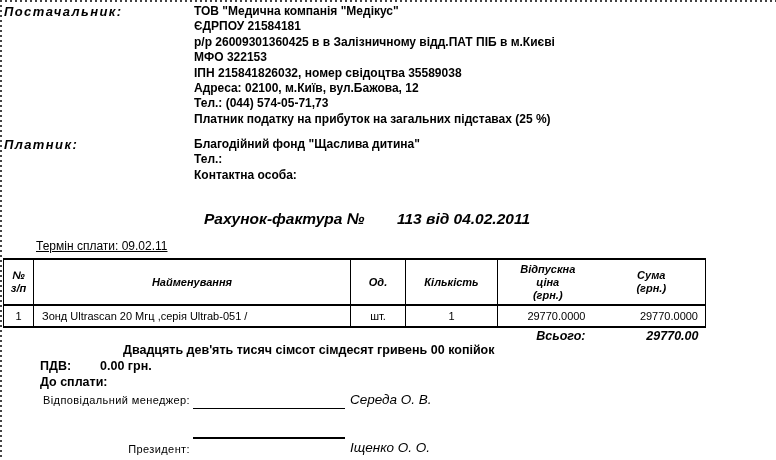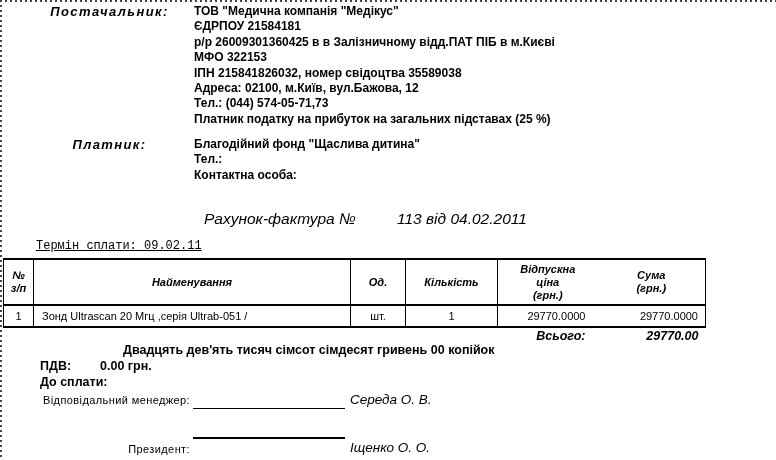--- a/index.html
+++ b/index.html
@@ -5,25 +5,25 @@
   html,body{margin:0;padding:0;background:#fff;}
   #page{
     position:relative;width:776px;height:460px;background:#fff;overflow:hidden;
     font-family:"Liberation Sans","DejaVu Sans",sans-serif;color:#000;
   }
   .dash-h{position:absolute;left:0;top:0;width:776px;height:2px;
     background:repeating-linear-gradient(90deg,#444 0 2px,transparent 2px 5px);}
   .dash-v{position:absolute;left:0;top:0;width:2px;height:460px;
     background:repeating-linear-gradient(180deg,#444 0 2px,transparent 2px 5px);}
   .abs{position:absolute;}
-  .party-label{left:16px;width:187px;text-align:center;font-size:13px;font-weight:bold;
+  .party-label{left:4px;width:187px;text-align:left;font-size:13px;font-weight:bold;
     font-style:italic;letter-spacing:1.4px;white-space:nowrap;}
   .party-lines{left:194px;font-size:12px;font-weight:bold;line-height:15.4px;white-space:nowrap;}
-  .title{font-size:15.5px;font-weight:normal;font-style:italic;white-space:nowrap;}
-  .due{left:36px;top:239px;font-size:12px;text-decoration:underline;white-space:nowrap;font-family:Liberation Mono, monospace;}
+  .title{font-size:15.5px;font-weight:bold;font-style:italic;white-space:nowrap;}
+  .due{left:36px;top:239px;font-size:12px;text-decoration:underline;white-space:nowrap;}
   table.items{position:absolute;left:3px;top:258px;width:702px;border-collapse:collapse;
     table-layout:fixed;font-size:11px;}
   table.items th,table.items td{padding:0;overflow:hidden;}
   table.items tr.head th{
     font-weight:bold;font-style:italic;text-align:center;vertical-align:middle;
     white-space:pre-line;line-height:13px;height:44px;
     border-top:2px solid #000;border-bottom:2px solid #000;}
   table.items tr.item td{height:20px;border-bottom:2px solid #000;vertical-align:middle;}
   table.items tr.bordered > *:first-child{border-left:1px solid #000;}
   table.items tr.bordered > *:nth-child(-n+4){border-right:1px solid #000;}

